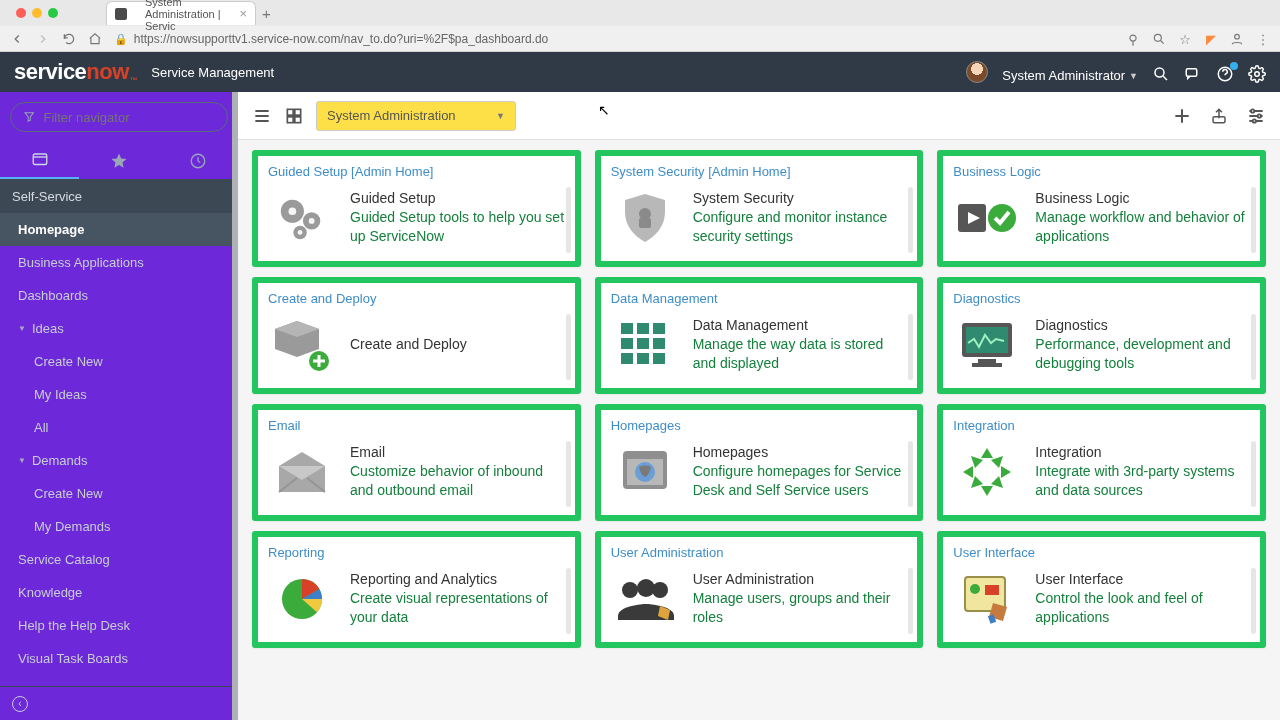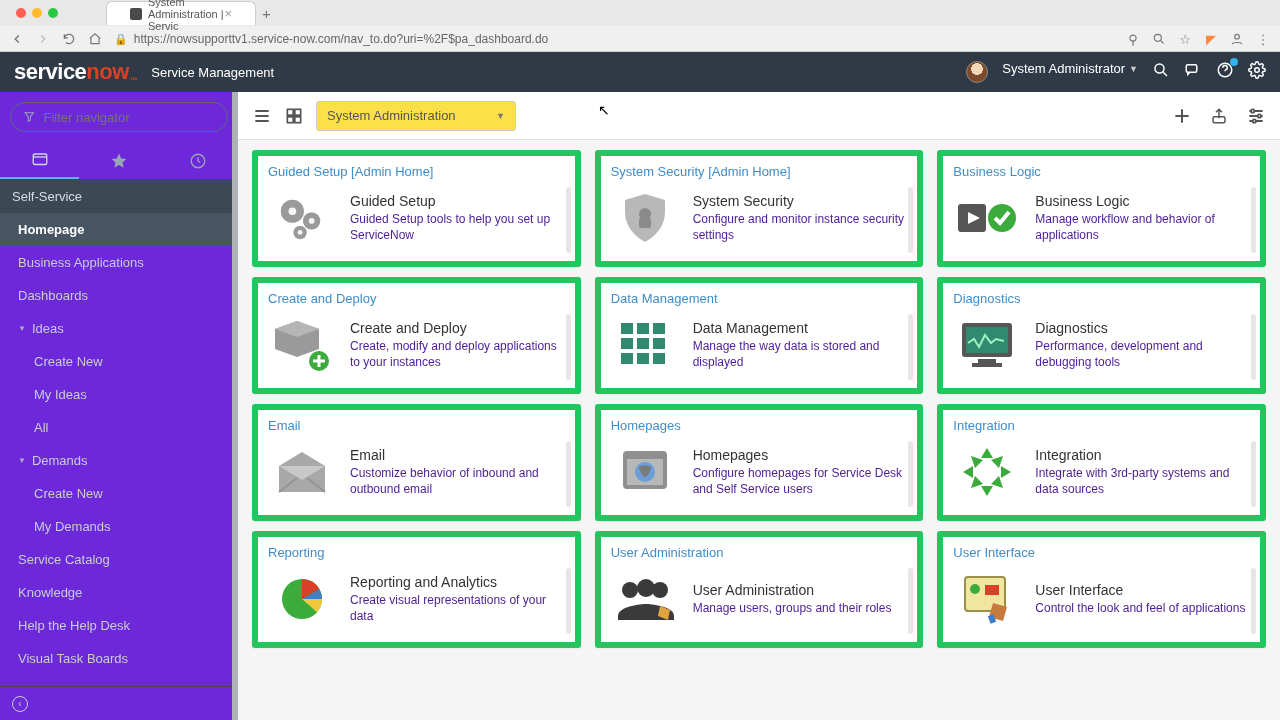--- a/index.html
+++ b/index.html
@@ -4,38 +4,38 @@
 <style>
 * { box-sizing: border-box; margin: 0; padding: 0; }
 body { font-family: -apple-system, BlinkMacSystemFont, "Segoe UI", Arial, sans-serif; font-size: 13px; color: #333; background: #fff; width: 1280px; height: 720px; overflow: hidden; }
 
 
 .browser-chrome { height: 52px; background: #f0f0f0; border-bottom: 1px solid #d0d0d0; }
 .tab-bar { height: 26px; display: flex; align-items: center; padding-left: 8px; background: #e8e8e8; }
 .traffic-lights { display: flex; gap: 6px; padding: 0 8px; }
 .tlight { width: 10px; height: 10px; border-radius: 50%; }
 .tl-red { background: #ff5f57; } .tl-yellow { background: #ffbd2e; } .tl-green { background: #28ca42; }
-.tab { height: 24px; background: #fff; border: 1px solid #ccc; border-bottom: none; border-radius: 6px 6px 0 0; display: flex; align-items: center; padding: 0 23px; font-size: 11px; color: #555; margin-left: 40px; width: 150px; }
+.tab { height: 24px; background: #fff; border: 1px solid #ccc; border-bottom: none; border-radius: 6px 6px 0 0; display: flex; align-items: center; padding: 0 8px; font-size: 11px; color: #555; margin-left: 40px; width: 150px; gap: 12px; }
 .tab .favicon { width: 12px; height: 12px; background: #4a4a4a; border-radius: 2px; margin-right: 6px; flex: 0 0 auto; }
 .tab .tab-close { margin-left: auto; color: #999; font-size: 13px; }
 .new-tab { margin-left: 6px; color: #777; font-size: 15px; }
 .addr-bar { height: 26px; display: flex; align-items: center; padding: 0 10px; gap: 12px; }
 .nav-ico { width: 14px; height: 14px; color: #777; display:flex; align-items:center; justify-content:center; }
 .url-box { flex: 1; display: flex; align-items: center; font-size: 12px; color: #666; }
 .url-box .lock { font-size: 11px; margin-right: 6px; color: #6b6b6b; }
 .addr-right { display: flex; gap: 12px; align-items: center; color: #666; }
 
 
 .app-header { height: 40px; background: #303a46; display: flex; align-items: center; padding: 0 14px; }
 .logo { display: flex; align-items: flex-end; font-family: Arial, sans-serif; font-weight: bold; letter-spacing: -0.5px; }
 .logo .svc { color: #fff; font-size: 22px; }
 .logo .now { color: #d84127; font-size: 22px; }
 .logo .tm { color: #d84127; font-size: 8px; margin-left: 1px; }
 .app-title { color: #fff; font-size: 13px; margin-left: 14px; }
-.header-right { margin-left: auto; display: flex; align-items: flex-start; gap: 14px; }
+.header-right { margin-left: auto; display: flex; align-items: flex-end; gap: 14px; }
 .avatar { width: 22px; height: 22px; border-radius: 50%; background: radial-gradient(circle at 50% 35%, #f5d6b8 35%, #7a4a2a 36%); border: 1px solid #888; }
 .user-drop { color: #fff; font-size: 13px; display: flex; align-items: center; gap: 4px; }
 .user-drop .caret { font-size: 9px; color: #ccc; }
 .hicon { color: #fff; cursor: pointer; display:flex; align-items:center; }
 .chat-badge { position: relative; }
 .chat-badge::after { content: ""; position: absolute; top: -3px; right: -4px; width: 8px; height: 8px; background: #34b1eb; border-radius: 50%; }
 
 
 .app-body { height: 628px; display: flex; }
 .sidebar { width: 238px; background: #6d28d9; color: #ccc; display: flex; flex-direction: column; position: relative; }
@@ -67,21 +67,21 @@
 .tb-right { margin-left: auto; display: flex; gap: 18px; align-items: center; }
 
 
 .card-grid { padding: 10px 14px; display: grid; grid-template-columns: 1fr 1fr 1fr; gap: 10px 14px; }
 .card { background: #fff; border: 6px solid #22c55e; border-radius: 3px; box-shadow: 0 1px 2px rgba(0,0,0,0.05); }
 .card-header { padding: 8px 10px 4px; font-size: 13px; color: #3f8dc8; }
 .card-body { display: flex; padding: 6px 10px 14px; gap: 14px; align-items: center; position:relative; }
 .card-body::after { content:""; position:absolute; right:4px; top:4px; bottom:8px; width:5px; background:#e6e6e6; border-radius:3px; }
 .card-icon { width: 68px; height: 58px; flex: 0 0 auto; display:flex; align-items:center; justify-content:center; }
 .card-text h3 { font-size: 14px; font-weight: 400; color: #333; margin-bottom: 2px; }
-.card-text p { font-size: 12px; color: #4c1d95; line-height: 1.35; }
+.card-text p { font-size: 14px; color: #15803d; line-height: 1.35; }
 
 .cursor { position: absolute; left: 360px; top: 10px; font-size: 14px; color: #000; pointer-events: none; }
 
 </style>
 </head>
 <body>
 
 <div class="browser-chrome">
   <div class="tab-bar">
     <div class="traffic-lights">
@@ -340,21 +340,20 @@
             <div class="card-icon">
               <svg width="62" height="56" viewBox="0 0 62 56">
                 <path fill="#9a9a9a" d="M26 4l22 8v20l-22 8-22-8V12z"></path>
                 <path fill="#b5b5b5" d="M26 4l22 8-22 8-22-8z"></path>
                 <circle cx="48" cy="44" r="10" fill="#3bab3b"></circle>
                 <path stroke="#fff" stroke-width="3" d="M48 38v12M42 44h12"></path>
               </svg>
             </div>
             <div class="card-text">
               <h3>Create and Deploy</h3>
-              <p>Create, modify and deploy applications to your instances</p>
             </div>
           </div>
         </div>
         <div class="card">
           <div class="card-header">Data Management</div>
           <div class="card-body">
             <div class="card-icon">
               <svg width="52" height="48" viewBox="0 0 52 48">
                 <g fill="#2f8a6f">
                   <rect x="2" y="2" width="12" height="11"></rect>

